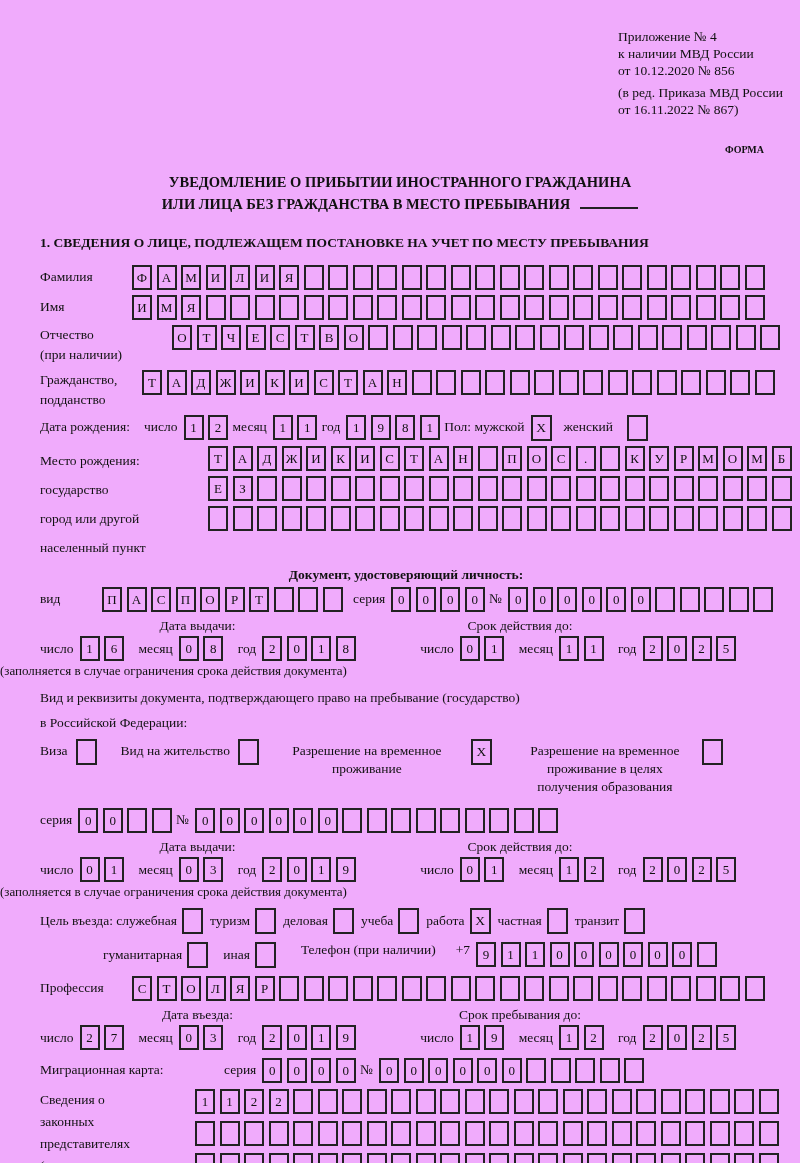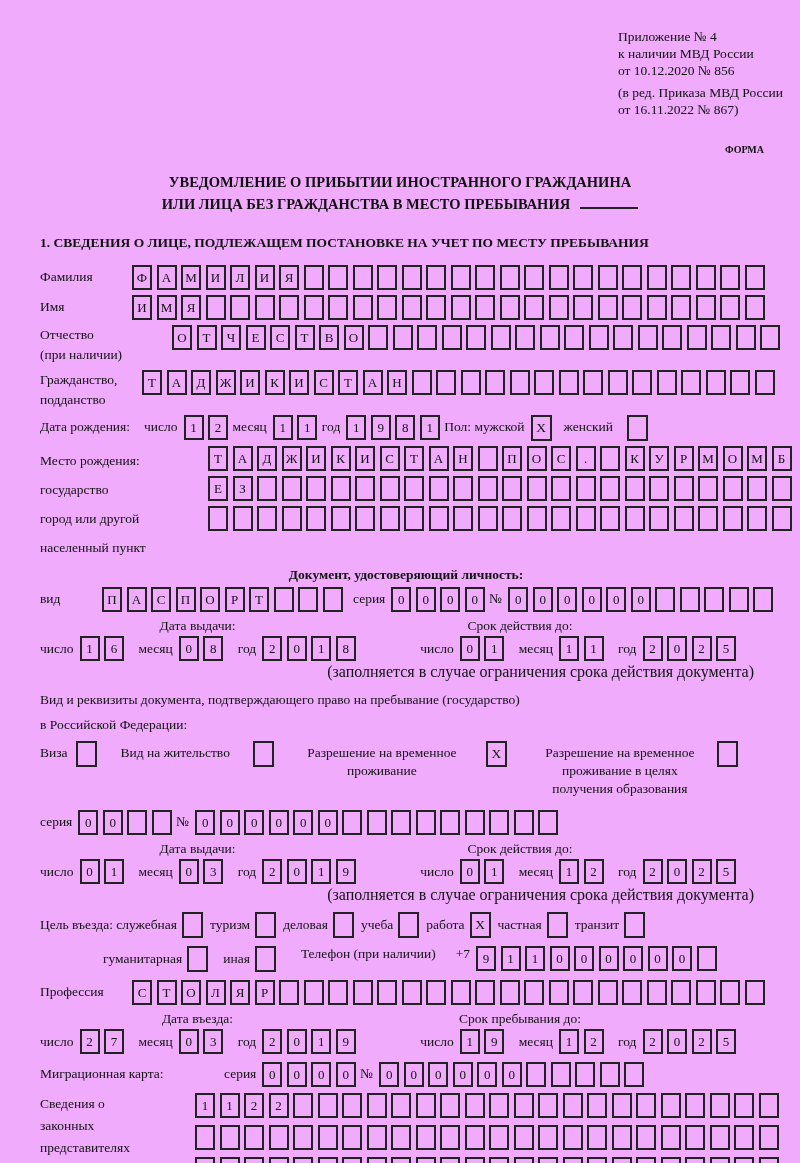--- a/index.html
+++ b/index.html
@@ -37,21 +37,21 @@
     width:21px;height:26px;border:2px solid #222;
     text-align:center;line-height:22px;font-size:13.5px;
     vertical-align:middle;
   }
   .inline-lbl{padding-top:4px;margin-right:6px;}
   .dates2{display:flex;margin:2px 0 2px 40px;}
   .dategrp{display:flex;align-items:center;}
   .dategrp .dl{margin:0 6px 0 0;}
   .dategrp .dl2{margin:0 6px 0 10px;}
   .date-headings{display:flex;margin:6px 0 2px 40px;}
-  .note-right{text-align:right;margin:2px 46px 8px 0;font-size:16px;}
+  .note-right{text-align:left;margin:2px 46px 8px 0;font-size:13px;}
   .plain{margin:4px 0 4px 40px;line-height:21px;}
   .opt{display:flex;align-items:flex-start;margin-right:10px;}
   .opt .optlbl{text-align:center;line-height:18px;padding-top:3px;margin-right:8px;}
   .opt .w170{width:168px;}
   .opt .w175{width:178px;}
   .purp{display:flex;align-items:center;margin-right:7px;}
   .purp .plbl{margin-right:5px;}
   .mt2{margin-top:2px;}
 </style>
 </head>
@@ -409,21 +409,21 @@
   <div class="note-right">(заполняется в случае ограничения срока действия документа)</div>
 
   <div class="plain">Вид и реквизиты документа, подтверждающего право на пребывание (государство)</div>
   <div class="plain">в Российской Федерации:</div>
 
   <div class="row" style="margin-top:6px;">
     <div class="opt">
       <span class="optlbl">Виза</span>
       <span class="cbox"></span>
     </div>
-    <div class="opt" style="margin-left:14px;gap:15px;">
+    <div class="opt" style="margin-left:14px;">
       <span class="optlbl">Вид на жительство</span>
       <span class="cbox"></span>
     </div>
     <div class="opt" style="margin-left:14px;gap:12px;">
       <span class="optlbl w170">Разрешение на временное проживание</span>
       <span class="cbox">X</span>
     </div>
     <div class="opt" style="margin-left:14px;">
       <span class="optlbl w175">Разрешение на временное проживание в целях получения образования</span>
       <span class="cbox"></span>

